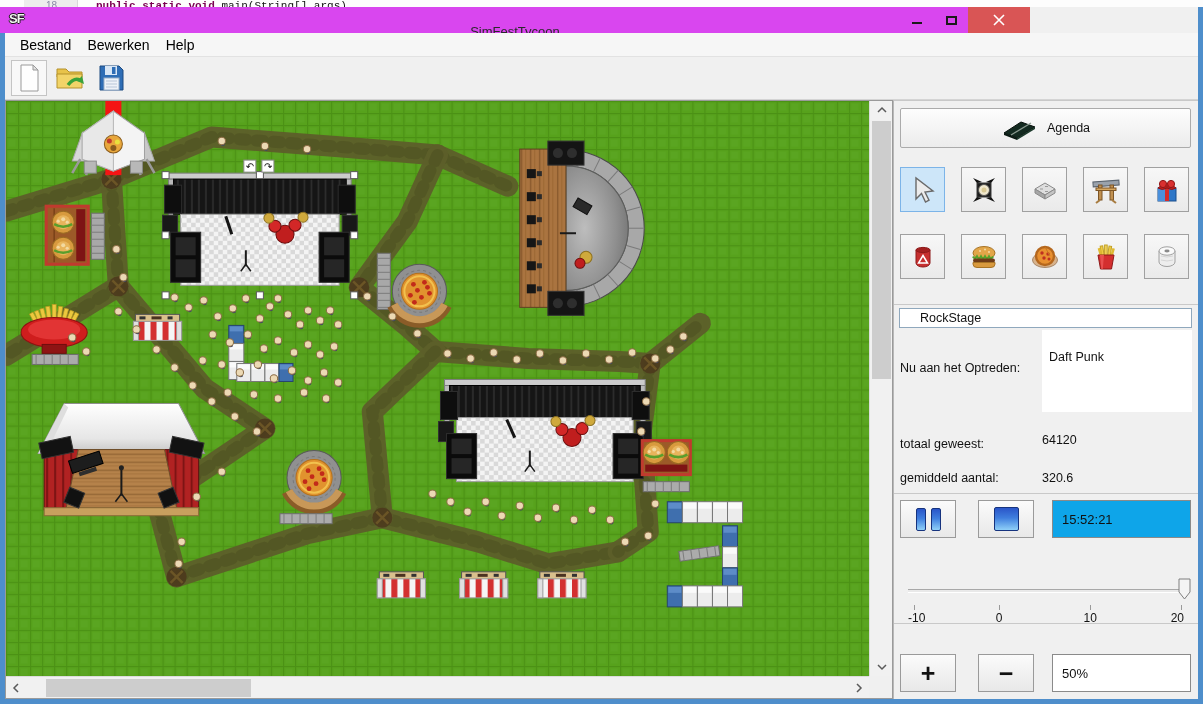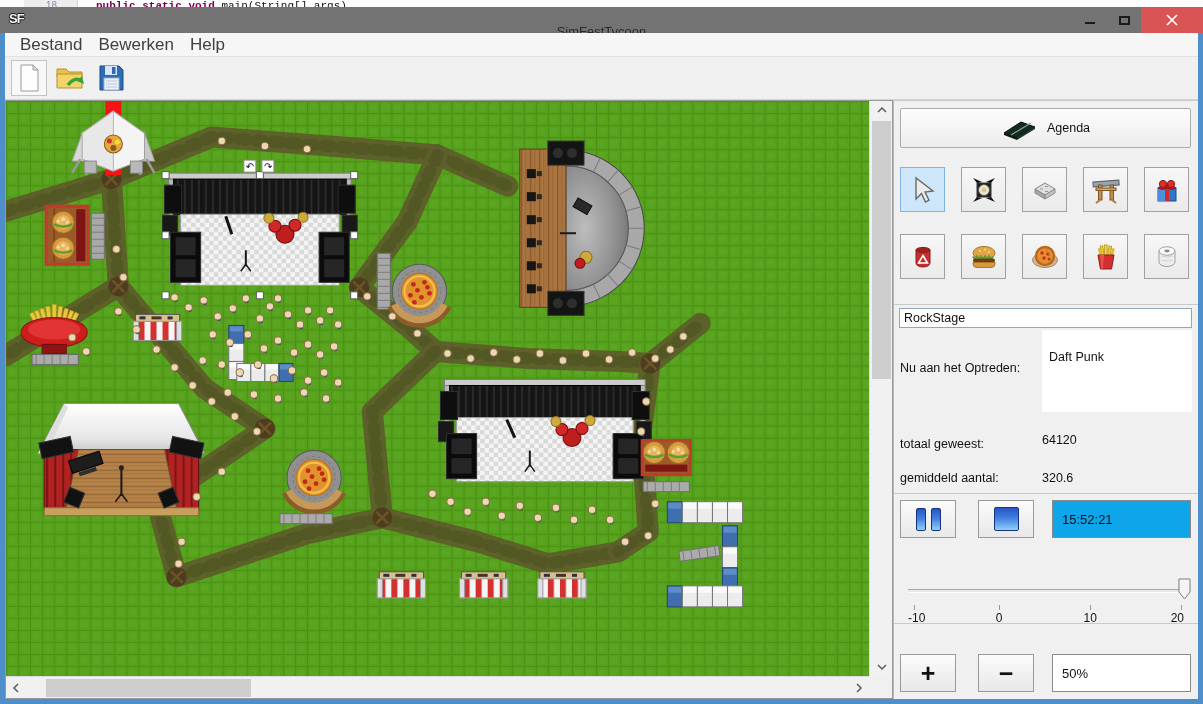--- a/index.html
+++ b/index.html
@@ -8,31 +8,31 @@
   
   .ide-strip{position:absolute;left:0;top:0;width:1203px;height:14px;background:#fdfdfd;overflow:hidden;}
   .ide-gutter{position:absolute;left:24px;top:0;width:54px;height:7px;background:#ededed;border-right:1px solid #d8d8d8;}
   .ide-lineno{position:absolute;left:46px;top:1px;font-size:10px;color:#8a8aa8;line-height:10px;}
   .ide-code{position:absolute;left:96px;top:1px;font-size:11px;line-height:11px;white-space:nowrap;font-family:"Liberation Mono",monospace;}
   .tok-kw{color:#7b0052;font-weight:bold;}
   .tok-pl{color:#111;}
   
   .window{position:absolute;left:0;top:7px;width:1203px;height:697px;background:#f0f0f0;
     border-left:5px solid #4e8ecb;border-right:5px solid #4e8ecb;border-bottom:5px solid #4e8ecb;}
-  .titlebar{position:absolute;left:-5px;top:0;width:1203px;height:26px;background:#737373;}
+  .titlebar{position:absolute;left:-5px;top:0;width:1030px;height:26px;background:#d946ef;}
   .sf-icon{position:absolute;left:9px;top:4px;font-size:13px;font-weight:900;color:#f3f3f3;letter-spacing:-1px;
     text-shadow:-1px 0 #1a1a1a,1px 0 #1a1a1a,0 -1px #1a1a1a,0 1px #1a1a1a;}
   .title-text{position:absolute;left:0;right:0;top:17px;text-align:center;font-size:13px;color:#2a2a2a;}
   .win-btns{position:absolute;right:0;top:0;height:26px;display:flex;align-items:stretch;}
   .wbtn{width:34px;display:flex;align-items:center;justify-content:center;cursor:default;}
   .wbtn.min span{display:block;width:10px;height:2px;background:#1a1a1a;margin-top:6px;}
   .wbtn.max span{display:block;width:11px;height:9px;border:2px solid #1a1a1a;}
   .wbtn.close{width:62px;background:#d95555;}
   .menubar{position:absolute;left:0;top:26px;width:1193px;height:24px;background:#f6f6f6;border-bottom:1px solid #e2e2e2;display:flex;align-items:center;padding-left:8px;gap:2px;}
-  .menu-item{font-size:17px;color:#404040;padding:3px 7px;}
+  .menu-item{font-size:14px;color:#000000;padding:3px 7px;}
   .toolbar{position:absolute;left:0;top:50px;width:1193px;height:43px;background:#f0f0f0;border-bottom:1px solid #d4d4d4;display:flex;align-items:center;padding-left:6px;gap:5px;}
   .tbtn{width:36px;height:36px;display:flex;align-items:center;justify-content:center;}
   .tbtn.boxed{border:1px solid #c4c4c4;background:#f8f8f8;}
   
   .map-wrap{position:absolute;left:0;top:93px;width:888px;height:599px;border:1px solid #9a9a9a;background:#f0f0f0;}
   .map-canvas{position:absolute;left:0;top:0;width:863px;height:575px;}
   .map-canvas svg{display:block;width:100%;height:100%;}
   .vscroll{position:absolute;right:0;top:0;width:23px;height:575px;background:#f1f1f1;border-left:1px solid #dcdcdc;}
   .hscroll{position:absolute;left:0;bottom:0;height:22px;width:863px;background:#f1f1f1;border-top:1px solid #dcdcdc;}
   .sb-arrow{position:absolute;width:23px;height:18px;display:flex;align-items:center;justify-content:center;color:#5a5a5a;}
@@ -41,21 +41,21 @@
   .h-thumb{position:absolute;top:2px;left:40px;width:205px;height:18px;background:#cdcdcd;}
   .sb-corner{position:absolute;right:0;bottom:0;width:23px;height:22px;background:#f0f0f0;}
   
   .panel{position:absolute;left:888px;top:93px;width:305px;height:599px;background:#f0f0f0;border-left:1px solid #b8b8b8;border-top:1px solid #c8c8c8;font-size:12.5px;color:#111;}
   .agenda-btn{position:absolute;left:6px;top:7px;width:291px;height:40px;border:1px solid #ababab;border-radius:2px;
     background:linear-gradient(180deg,#fdfdfd,#ececec);display:flex;align-items:center;justify-content:center;gap:10px;text-align:right;}
   .tools{position:absolute;left:6px;top:66px;width:291px;display:flex;flex-wrap:wrap;gap:22px 16px;}
   .tool-btn{width:45px;height:45px;border:1px solid #a0a0a0;background:linear-gradient(180deg,#f7f7f7,#eaeaea);display:flex;align-items:center;justify-content:center;}
   .tool-btn.selected{background:#cde6f9;border-color:#7cb4e8;}
   .divider{position:absolute;left:0;width:100%;height:0;border-top:1px solid #c9c9c9;}
-  .stage-name{position:absolute;left:5px;top:207px;width:293px;height:20px;border:1px solid #8fa8bd;background:#fff;font-size:12.5px;padding:2px 4px;color:#111;}
+  .stage-name{position:absolute;left:5px;top:207px;width:293px;height:20px;border:1px solid #8fa8bd;background:#fff;font-size:12.5px;padding:2px 20px;color:#111;}
   .np-label{position:absolute;left:6px;top:260px;}
   .np-box{position:absolute;left:148px;top:229px;width:150px;height:82px;background:#fff;}
   .np-value{padding:20px 7px;}
   .bez-header{position:absolute;left:0;top:311px;width:100%;text-align:center;}
   .row-label{position:absolute;left:6px;}
   .row-value{position:absolute;left:148px;}
   .btn{border:1px solid #9a9a9a;background:linear-gradient(180deg,#fbfbfb,#e8e8e8);display:flex;align-items:center;justify-content:center;}
   .pause-btn{position:absolute;left:6px;top:399px;width:56px;height:38px;gap:5px;}
   .pbar{width:10px;height:23px;border-radius:2px;border:1px solid #16337e;background:linear-gradient(180deg,#2a55c8 0%,#3f7ede 45%,#8fd0f8 100%);}
   .stop-btn{position:absolute;left:84px;top:399px;width:56px;height:38px;}

